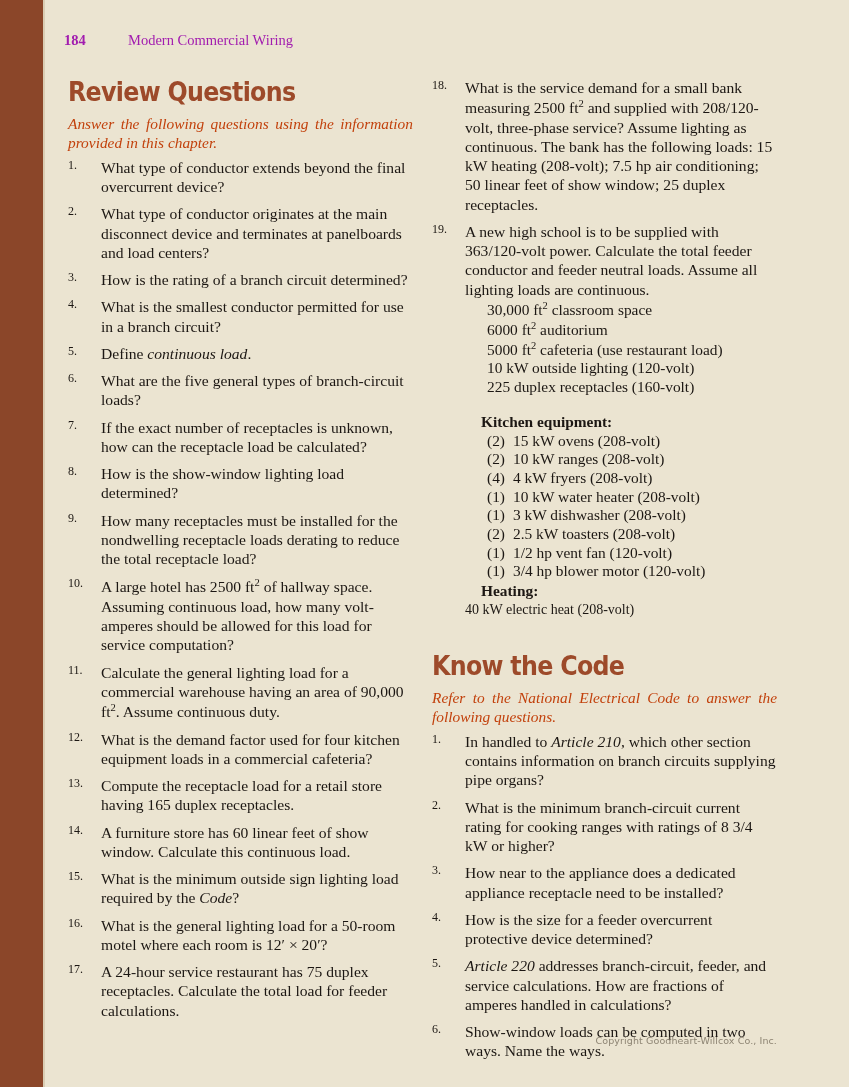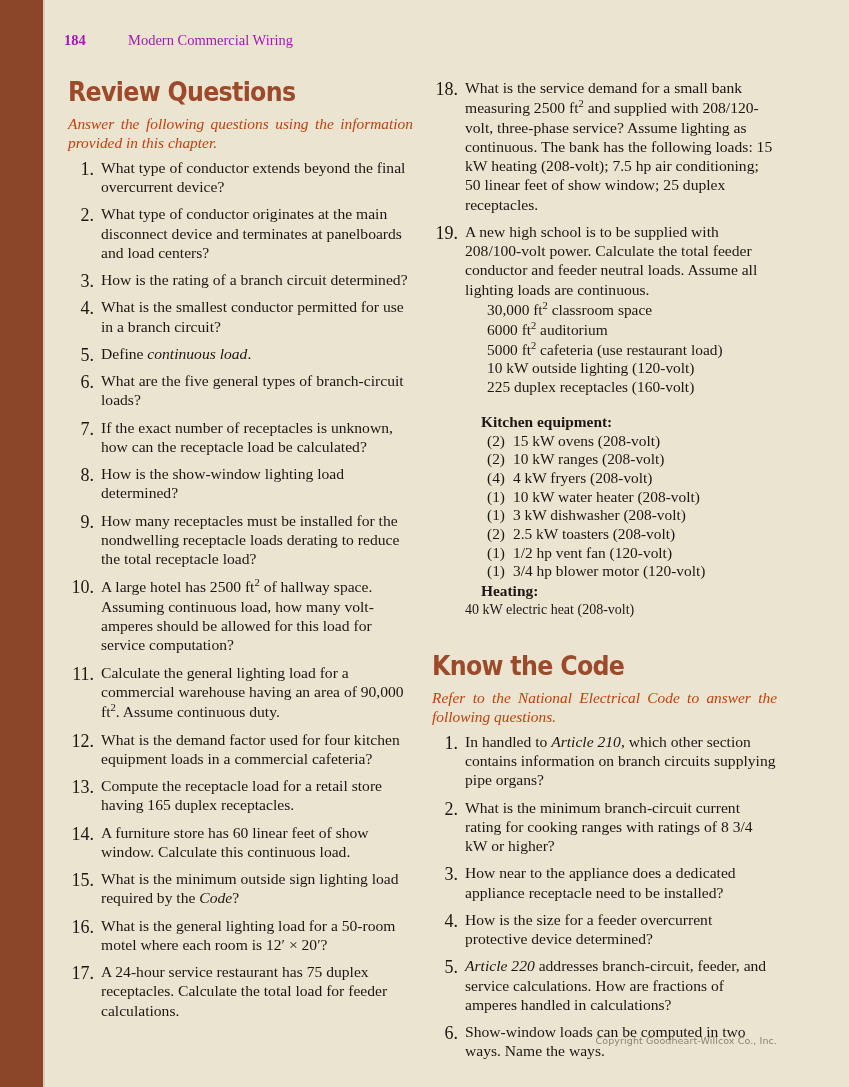--- a/index.html
+++ b/index.html
@@ -100,22 +100,22 @@
     padding-left: 33px;
     margin-bottom: 8px;
     font-size: 15.6px;
     line-height: 1.235;
   }
   ol.qlist > li .num {
     position: absolute;
     left: 0;
     top: 0;
     width: 26px;
-    text-align: right;
-    font-size: 18px;
+    text-align: left;
+    font-size: 12px;
   }
   ol.qlist > li .qtext { display: block; }
 
   em.it { font-style: italic; }
 
   
   ul.speclist {
     list-style: none;
     margin: 1px 0 16px 0;
     padding: 0 0 0 22px;
@@ -277,21 +277,21 @@
 
     <ol class="qlist">
 
       <li>
         <span class="num">18.</span>
         <span class="qtext"><span>What is the service demand for a small bank measuring 2500 ft</span><sup class="ft">2</sup><span> and supplied with 208/120-volt, three-phase service? Assume lighting as continuous. The bank has the following loads: 15 kW heating (208-volt); 7.5 hp air conditioning; 50 linear feet of show window; 25 duplex receptacles.</span></span>
       </li>
 
       <li>
         <span class="num">19.</span>
-        <span class="qtext">A new high school is to be supplied with 208/100-volt power. Calculate the total feeder conductor and feeder neutral loads. Assume all lighting loads are continuous.</span>
+        <span class="qtext">A new high school is to be supplied with 363/120-volt power. Calculate the total feeder conductor and feeder neutral loads. Assume all lighting loads are continuous.</span>
 
         <div class="q19-block">
           <ul class="speclist">
             <li><span>30,000 ft</span><sup class="ft">2</sup><span> classroom space</span></li>
             <li><span>6000 ft</span><sup class="ft">2</sup><span> auditorium</span></li>
             <li><span>5000 ft</span><sup class="ft">2</sup><span> cafeteria (use restaurant load)</span></li>
             <li>10 kW outside lighting (120-volt)</li>
             <li>225 duplex receptacles (160-volt)</li>
           </ul>
 

